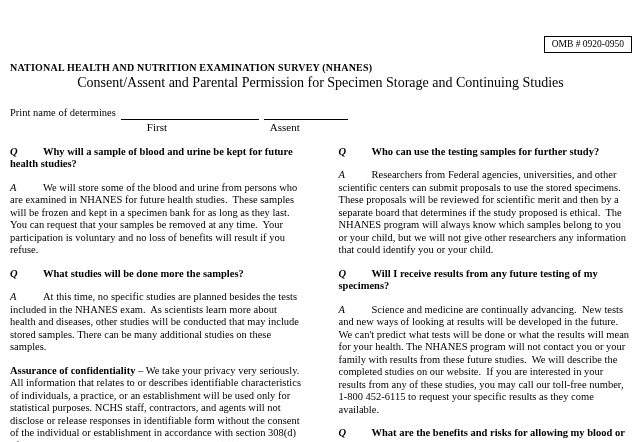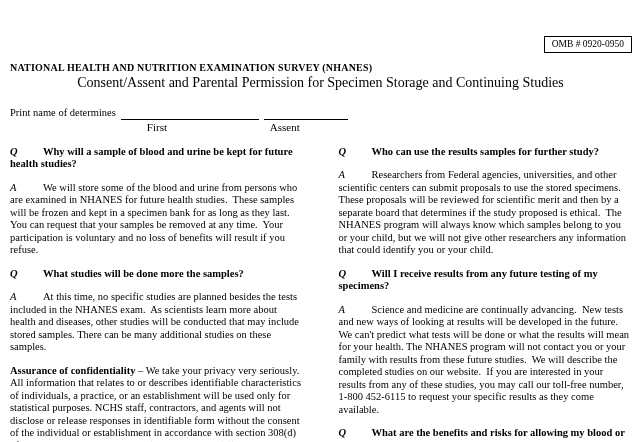--- a/index.html
+++ b/index.html
@@ -88,21 +88,21 @@
       <p class="qa"><span class="letter">A</span><span class="qa-text">We will store some of the blood and urine from persons who are examined in NHANES for future health studies.  These samples will be frozen and kept in a specimen bank for as long as they last.  You can request that your samples be removed at any time.  Your participation is voluntary and no loss of benefits will result if you refuse.</span></p>
 
       <p class="qa question"><span class="letter">Q</span><span class="qa-text">What studies will be done more the samples?</span></p>
 
       <p class="qa"><span class="letter">A</span><span class="qa-text">At this time, no specific studies are planned besides the tests included in the NHANES exam.  As scientists learn more about health and diseases, other studies will be conducted that may include stored samples. There can be many additional studies on these samples.</span></p>
 
       <p class="qa"><span class="conf-lead">Assurance of confidentiality</span><span class="qa-text"> – We take your privacy very seriously.  All information that relates to or describes identifiable characteristics of individuals, a practice, or an establishment will be used only for statistical purposes. NCHS staff, contractors, and agents will not disclose or release responses in identifiable form without the consent of the individual or establishment in accordance with section 308(d) of the Public Health Service Act (42 U.S.C. 242m(d)) and the Confidential Information Protection and Statistical Efficiency Act of 2002 (CIPSEA, Title 5 of Public Law 107-347). In accordance with CIPSEA, every NCHS</span></p>
     </div>
 
     <div class="col">
-      <p class="qa question"><span class="letter">Q</span><span class="qa-text">Who can use the results samples for further study?</span></p>
+      <p class="qa question"><span class="letter">Q</span><span class="qa-text">Who can use the testing samples for further study?</span></p>
 
       <p class="qa"><span class="letter">A</span><span class="qa-text">Researchers from Federal agencies, universities, and other scientific centers can submit proposals to use the stored specimens.  These proposals will be reviewed for scientific merit and then by a separate board that determines if the study proposed is ethical.  The NHANES program will always know which samples belong to you or your child, but we will not give other researchers any information that could identify you or your child.</span></p>
 
       <p class="qa question"><span class="letter">Q</span><span class="qa-text">Will I receive results from any future testing of my specimens?</span></p>
 
       <p class="qa"><span class="letter">A</span><span class="qa-text">Science and medicine are continually advancing.  New tests and new ways of looking at results will be developed in the future.  We can't predict what tests will be done or what the results will mean for your health. The NHANES program will not contact you or your family with results from these future studies.  We will describe the completed studies on our website.  If you are interested in your results from any of these studies, you may call our toll-free number, 1-800 452-6115 to request your specific results as they come available.</span></p>
 
       <p class="qa question"><span class="letter">Q</span><span class="qa-text">What are the benefits and risks for allowing my blood or urine consent to be used for future health studies?</span></p>
 
       <p class="qa"><span class="letter">A</span><span class="qa-text">You will not directly benefit but these studies may eventually help the health of people in the future.  The risk of</span></p>

